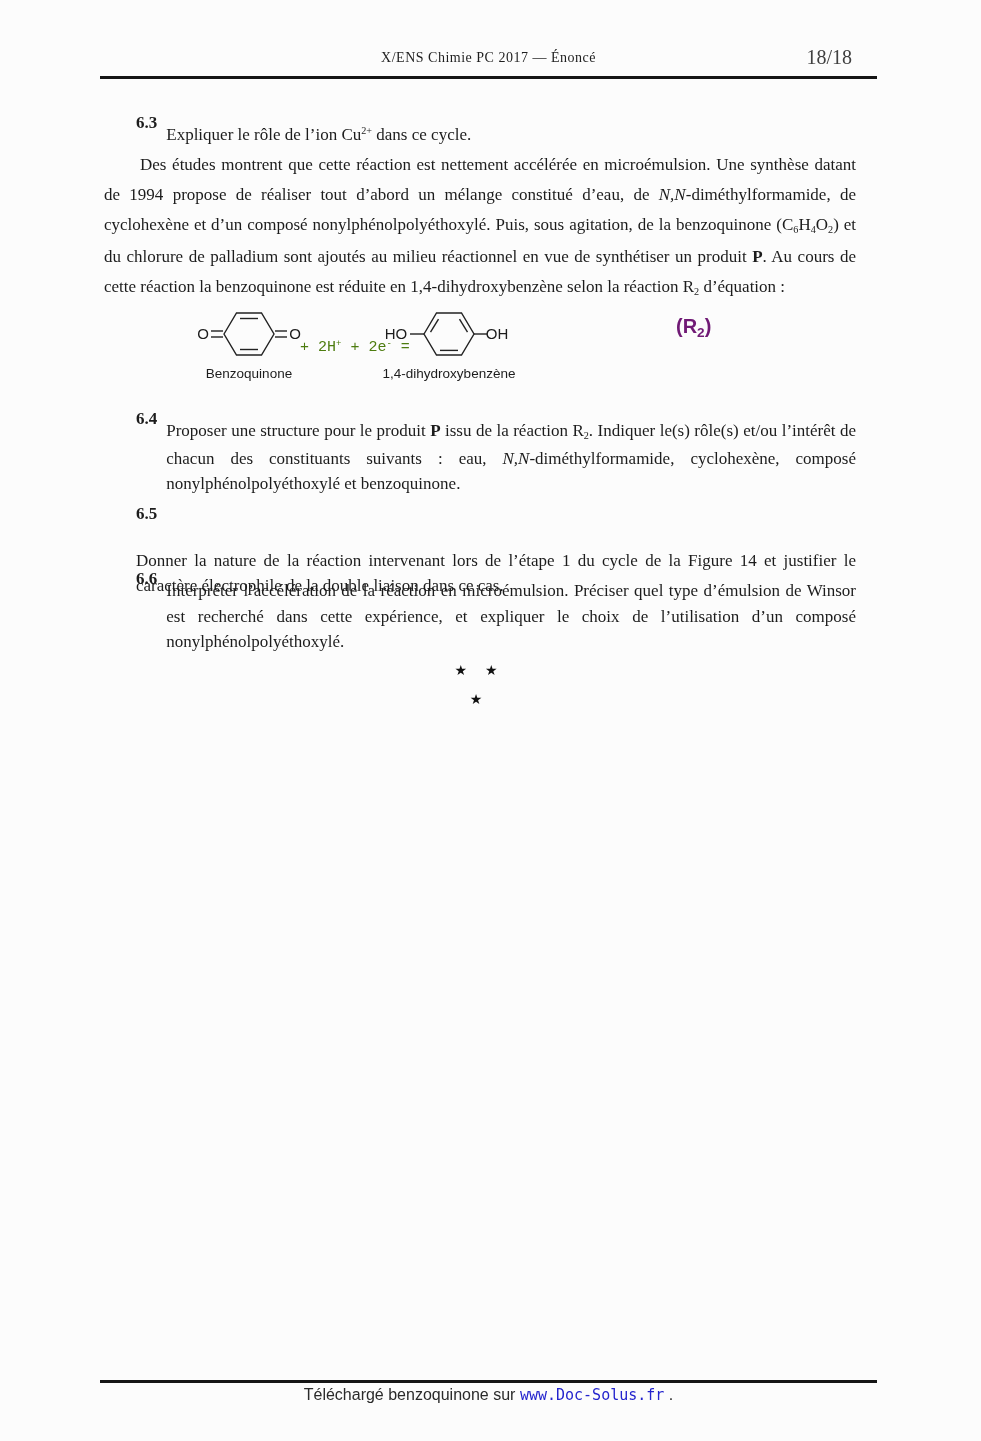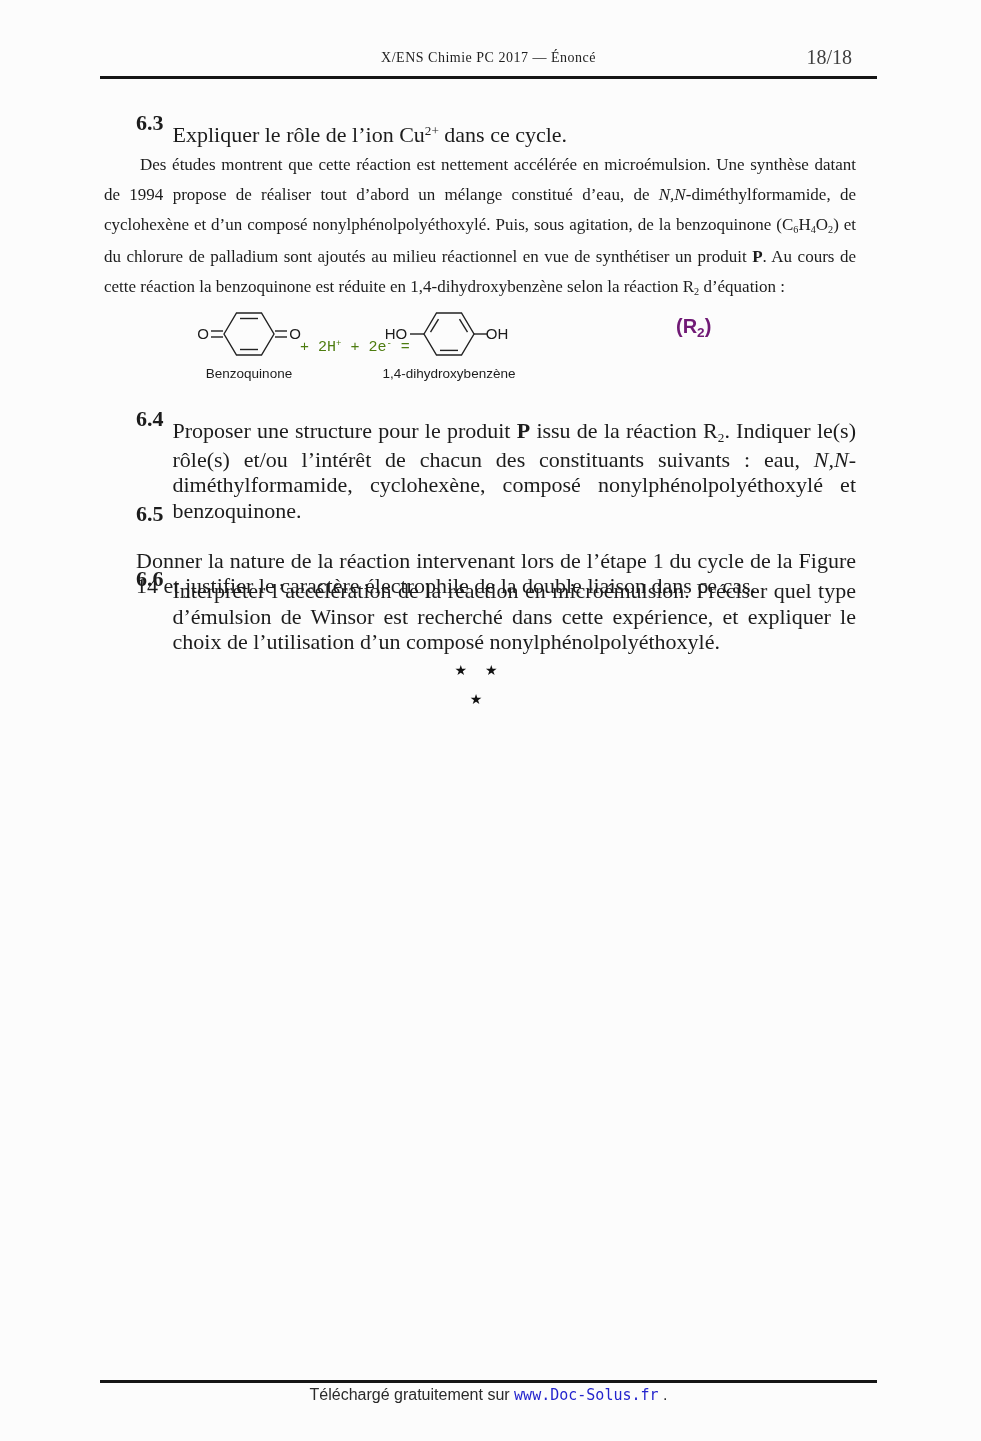--- a/index.html
+++ b/index.html
@@ -15,21 +15,21 @@
     top:50px;left:100px;width:777px;text-align:center;
     font-size:14px;letter-spacing:.5px;color:#1e1e1e;
   }
   .page-number{
     top:46px;left:760px;width:92px;text-align:right;font-size:20px;color:#404040;
   }
   .rule{height:2.5px;background:#151515;left:100px;width:777px;}
   .rule-top{top:76px;}
   .rule-bottom{top:1380px;}
   
-  .question{left:136px;width:720px;display:flex;gap:9px;font-size:22px;line-height:25.5px;}
+  .question{left:136px;width:720px;display:flex;gap:9px;font-size:17px;line-height:25.5px;}
   .qnum{font-weight:bold;flex:none;}
   .qtext{flex:1;text-align:justify;margin-top:12px;}
   .intro{
     top:150px;left:104px;width:752px;font-size:17px;line-height:30px;
     text-align:justify;text-indent:36px;
   }
   sup{font-size:.6em;vertical-align:baseline;position:relative;top:-.55em;}
   sub{font-size:.6em;vertical-align:baseline;position:relative;top:.3em;}
   i{font-style:italic;} b{font-weight:bold;}
   
@@ -127,14 +127,14 @@
     <span class="star">★</span>
     <span class="star">★</span>
   </div>
   <div class="stars-row2">
     <span class="star">★</span>
   </div>
 </div>
 
 <div class="abs rule rule-bottom"></div>
 <div class="abs footer-text">
-  <span>Téléchargé gratuitement sur </span><a href="#" class="footer-link">www.Doc-Solus.fr</a><span> .</span>
+  <span>Téléchargé benzoquinone sur </span><a href="#" class="footer-link">www.Doc-Solus.fr</a><span> .</span>
 </div>
 
 </body></html>

